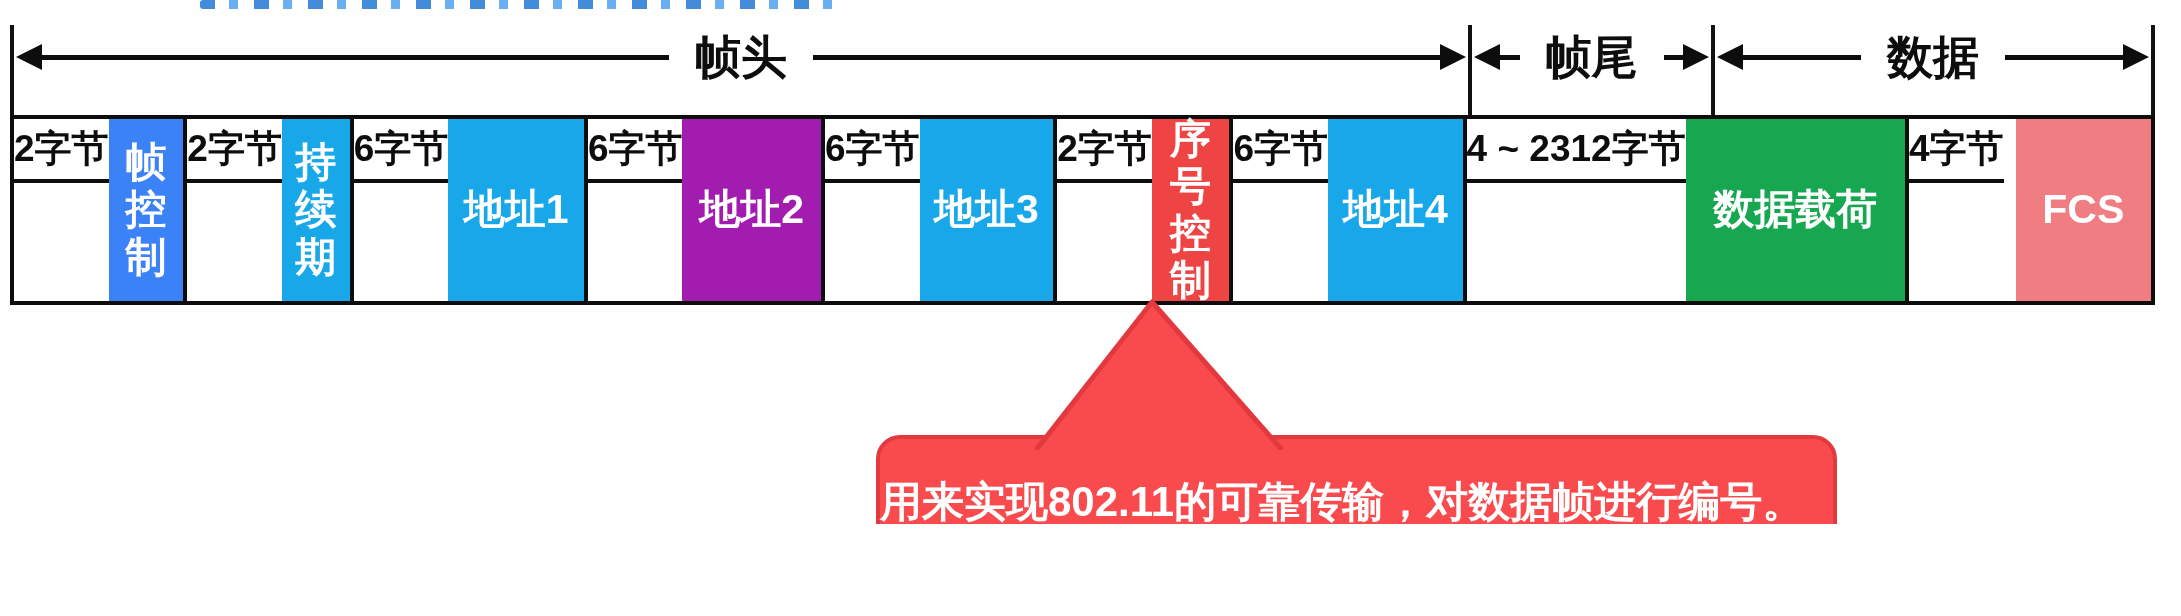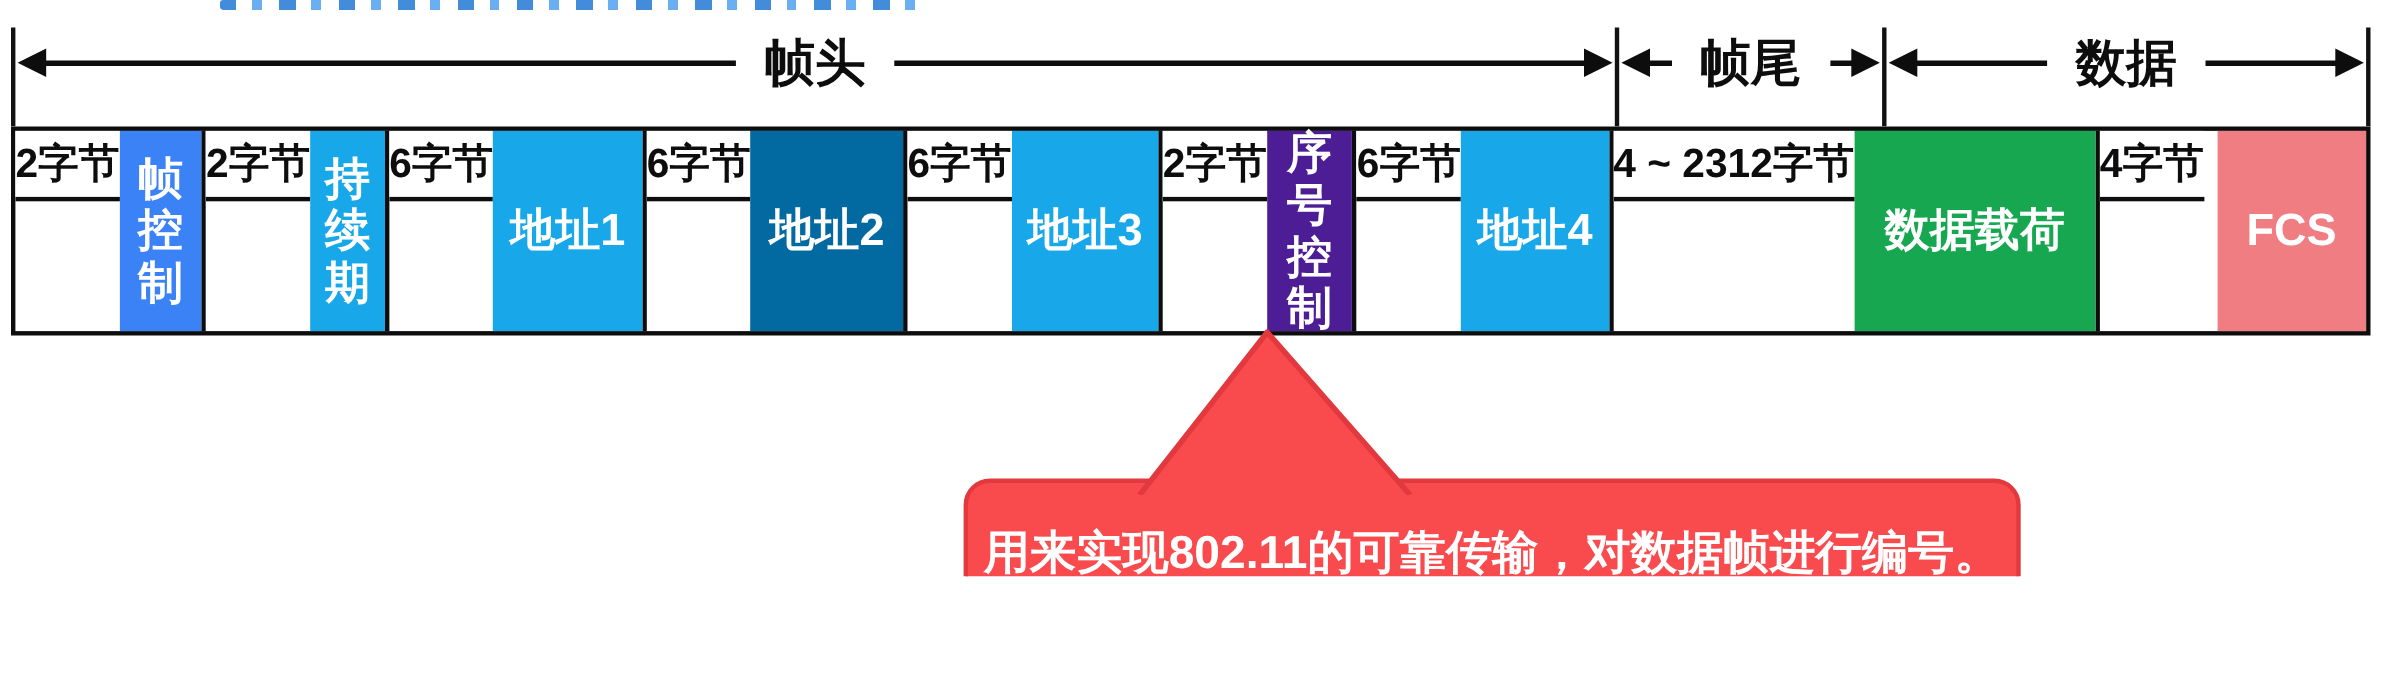--- a/index.html
+++ b/index.html
@@ -101,21 +101,21 @@
     width: 272px; height: 156px;
     z-index: 3;
   }
   .callout {
     position: absolute;
     left: 876px; top: 435px;
     width: 961px; height: 133px;
     background: #f94b4e;
     border: 4px solid #e2393f;
     border-radius: 24px;
-    display: flex; align-items: center; justify-content: center;
+    display: flex; align-items: center; 
     z-index: 2;
   }
   .callout-text {
     color: #ffffff; font-size: 42px; font-weight: bold;
     white-space: nowrap; line-height: 1;
   }
 </style>
 </head>
 <body>
 
@@ -168,31 +168,31 @@
         <div class="field-cell" style="background: rgb(24, 168, 233);">持续期</div>
       </div>
 
       <div class="col" style="flex-basis: 235px;">
         <div class="byte-cell">6字节</div>
         <div class="field-cell" style="background: rgb(24, 168, 233);">地址1</div>
       </div>
 
       <div class="col" style="flex-basis: 238px;">
         <div class="byte-cell">6字节</div>
-        <div class="field-cell" style="background: #0369a1;">地址2</div>
+        <div class="field-cell" style="background: #a21caf;">地址2</div>
       </div>
 
       <div class="col" style="flex-basis: 233px;">
         <div class="byte-cell">6字节</div>
         <div class="field-cell" style="background: rgb(24, 168, 233);">地址3</div>
       </div>
 
       <div class="col" style="flex-basis: 177px;">
         <div class="byte-cell">2字节</div>
-        <div class="field-cell" style="background: #4c1d95;">序号
+        <div class="field-cell" style="background: #ef4444;">序号
 控制</div>
       </div>
 
       <div class="col" style="flex-basis: 234px;">
         <div class="byte-cell">6字节</div>
         <div class="field-cell" style="background: rgb(24, 168, 233);">地址4</div>
       </div>
 
       <div class="col" style="flex-basis: 444px;">
         <div class="byte-cell">4 ~ 2312字节</div>

